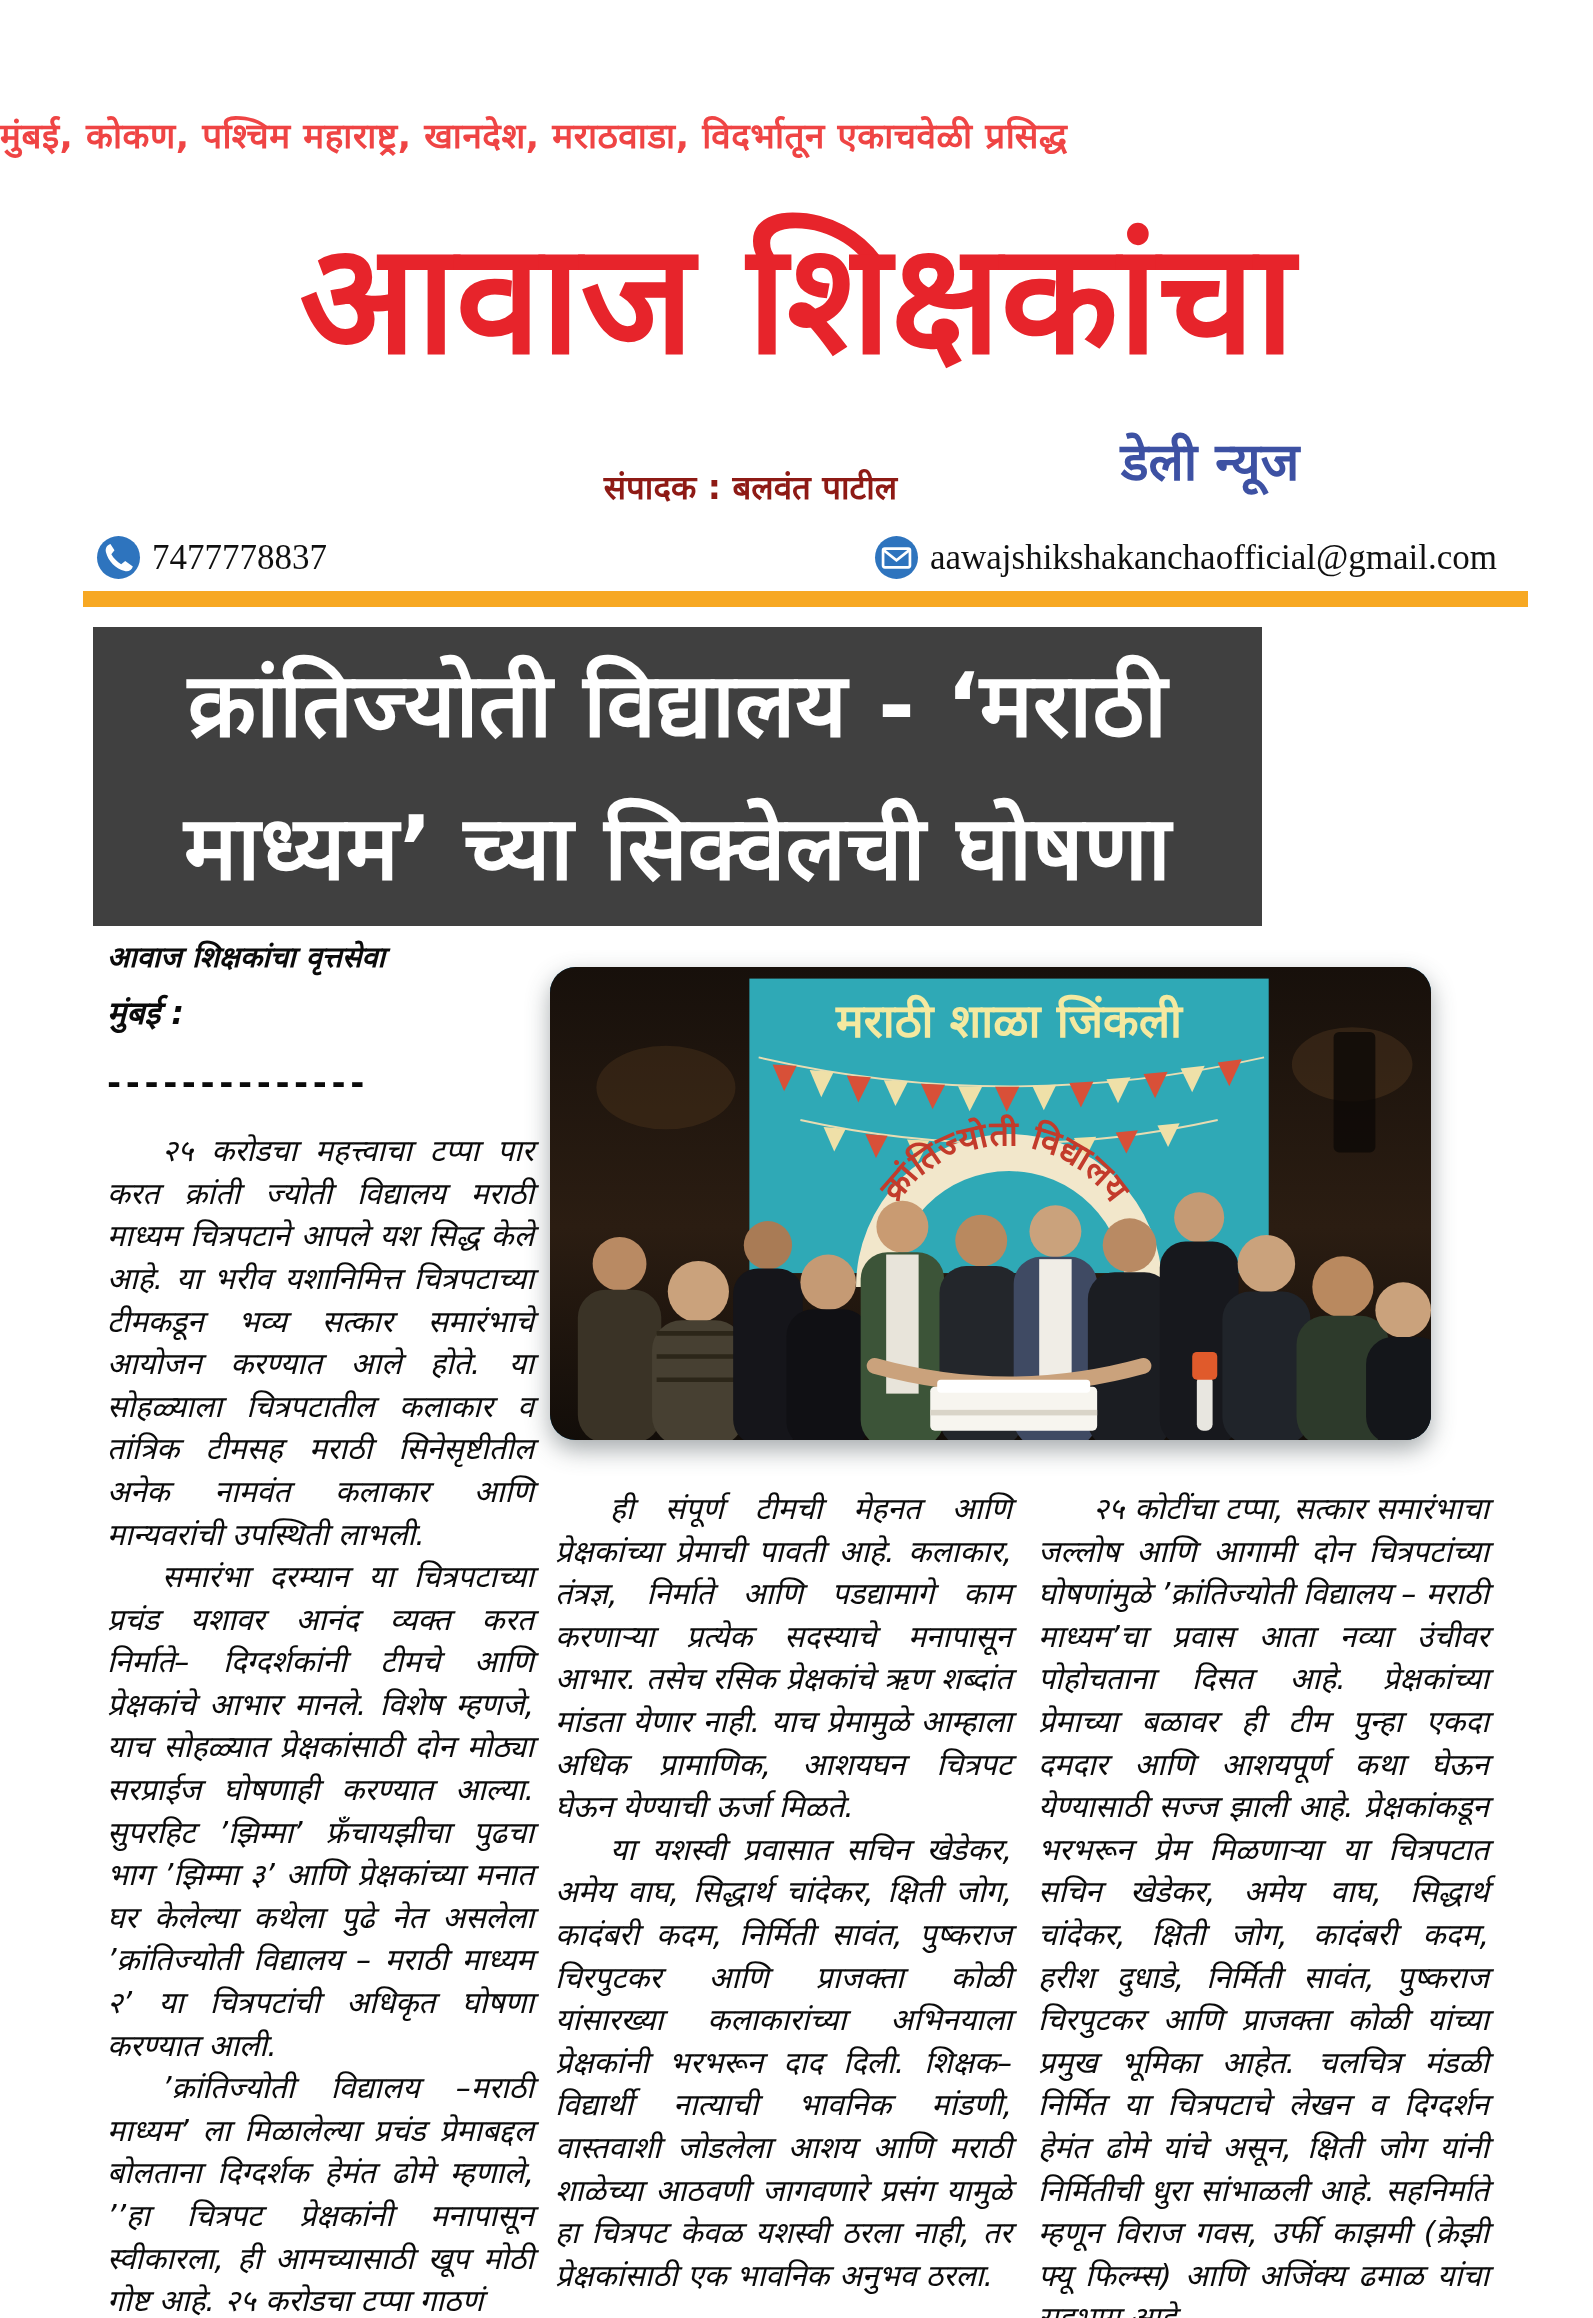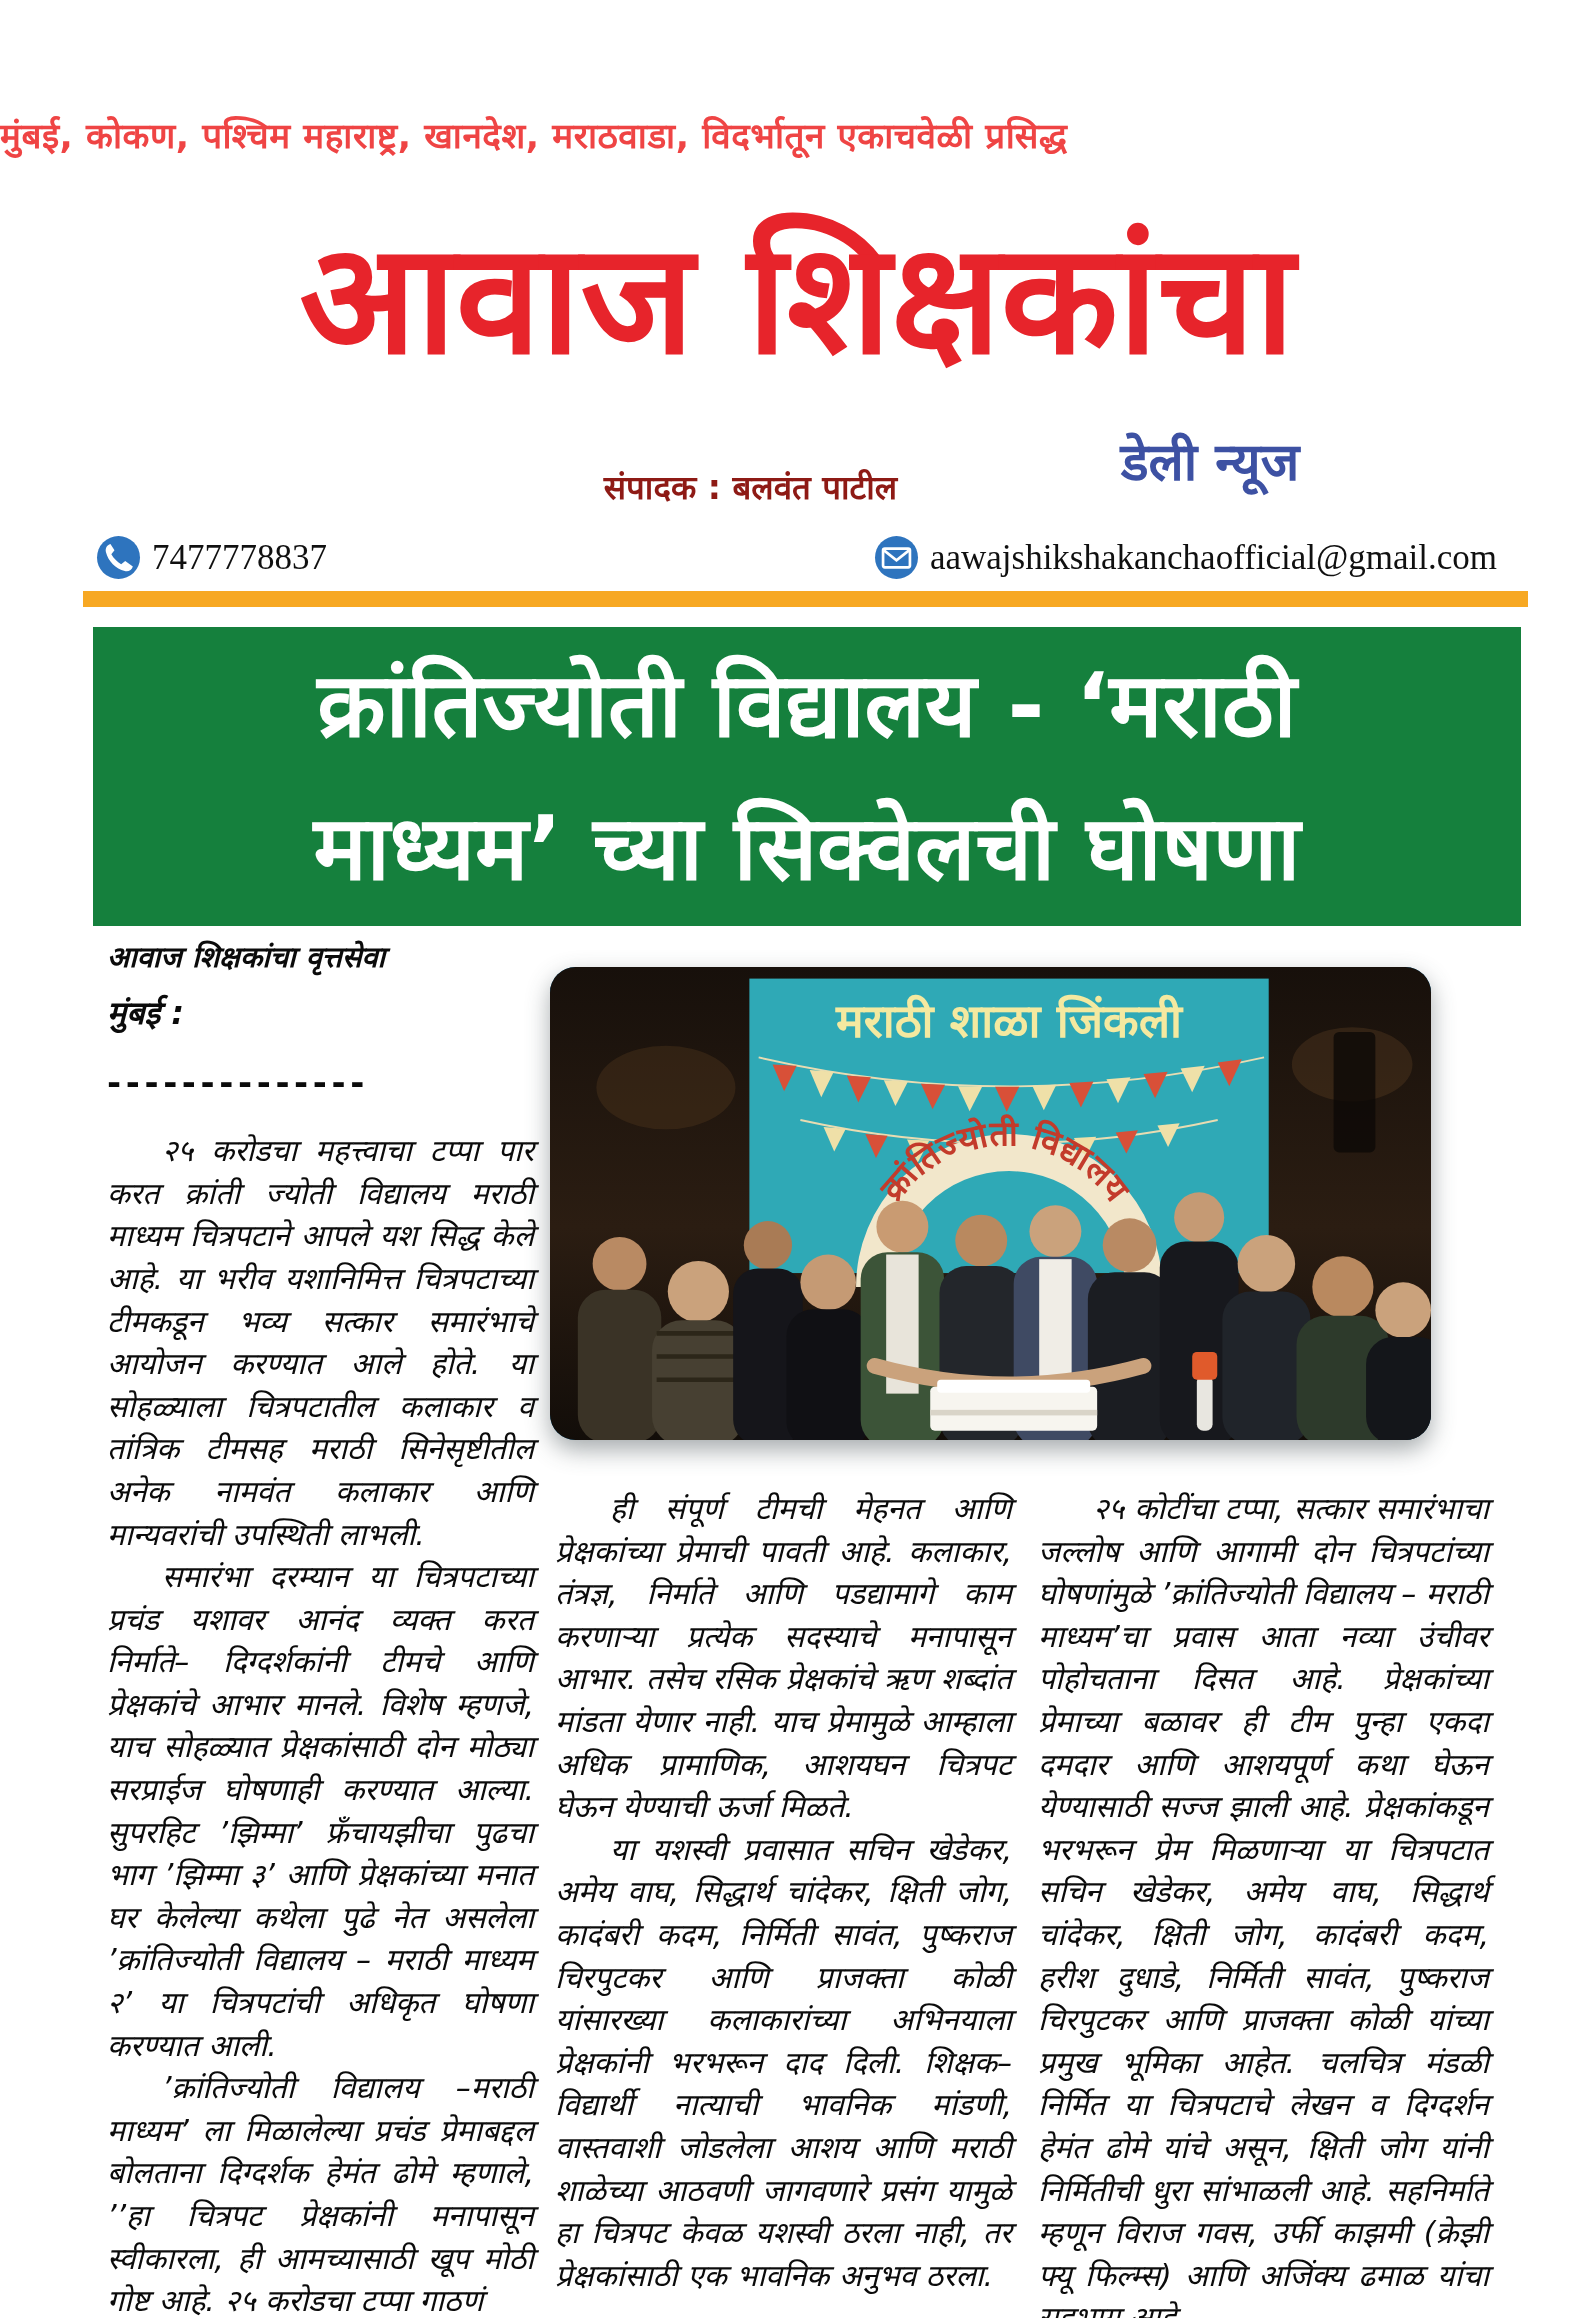--- a/index.html
+++ b/index.html
@@ -31,21 +31,21 @@
     font-family:"Liberation Serif","DejaVu Serif",serif;font-size:35px;color:#101010;
   }
   .contact-item{display:flex;align-items:center;gap:12px;}
   .icon-circle{
     width:43px;height:43px;border-radius:50%;background:#2e74be;color:#fff;
     display:inline-flex;align-items:center;justify-content:center;flex:0 0 auto;
   }
   .orange-bar{position:absolute;top:591px;left:83px;width:1445px;height:16px;background:#f7a823;}
   
   .headline-box{
-    position:absolute;top:627px;left:93px;width:1428px;height:299px;background:#15803d;
+    position:absolute;top:627px;left:93px;width:1169px;height:299px;background:#404040;
     display:flex;flex-direction:column;align-items:center;justify-content:center;gap:23px;
   }
   .headline-box div{
     color:#ffffff;font-size:89px;font-weight:bold;line-height:1.35;white-space:nowrap;
   }
   
   .photo-wrap{
     position:absolute;top:967px;left:550px;width:881px;height:473px;
     border-radius:25.5px;overflow:hidden;box-shadow:0 9.3px 23px rgba(60,70,75,.45);
     background:#0369a1;

